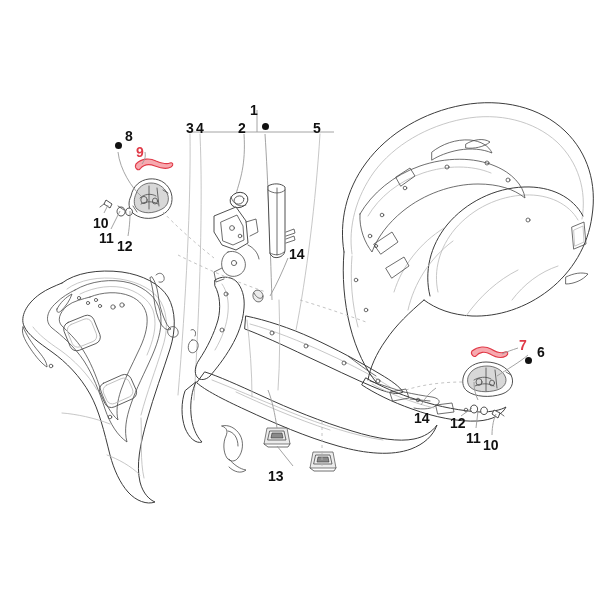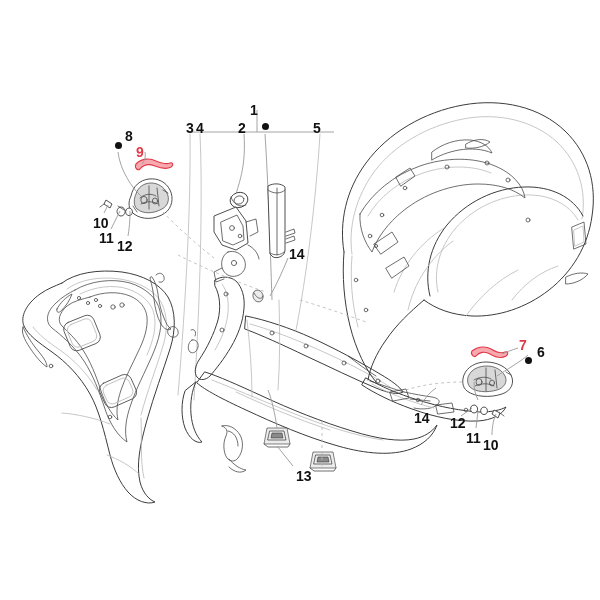--- a/index.html
+++ b/index.html
@@ -361,20 +361,20 @@
   <div class="lbl" style="left:196px; top:121px;">4</div>
   <div class="lbl" style="left:238px; top:121px;">2</div>
   <div class="lbl" style="left:313px; top:121px;">5</div>
   <div class="lbl" style="left:125px; top:129px;">8</div>
   <div class="lbl red" style="left:136px; top:145px;">9</div>
   <div class="lbl" style="left:93px;  top:216px;">10</div>
   <div class="lbl" style="left:99px;  top:231px;">11</div>
   <div class="lbl" style="left:117px; top:239px;">12</div>
   <div class="lbl" style="left:289px; top:247px;">14</div>
   <div class="lbl" style="left:414px; top:411px;">14</div>
-  <div class="lbl" style="left:296px; top:469px;">13</div>
+  <div class="lbl" style="left:268px; top:469px;">13</div>
   <div class="lbl red" style="left:519px; top:338px;">7</div>
   <div class="lbl" style="left:537px; top:345px;">6</div>
   <div class="lbl" style="left:450px; top:416px;">12</div>
   <div class="lbl" style="left:466px; top:431px;">11</div>
   <div class="lbl" style="left:483px; top:438px;">10</div>
 
 </div>
 
 </body></html>

